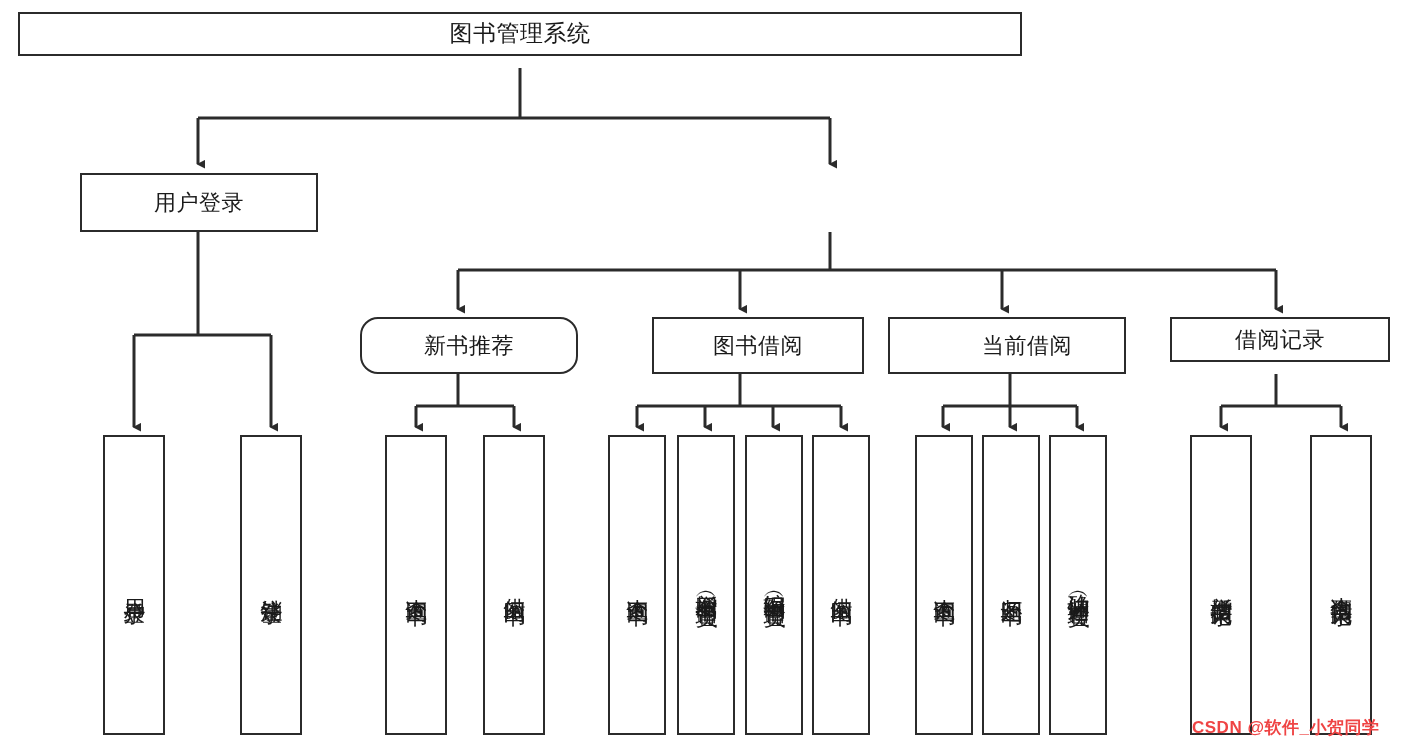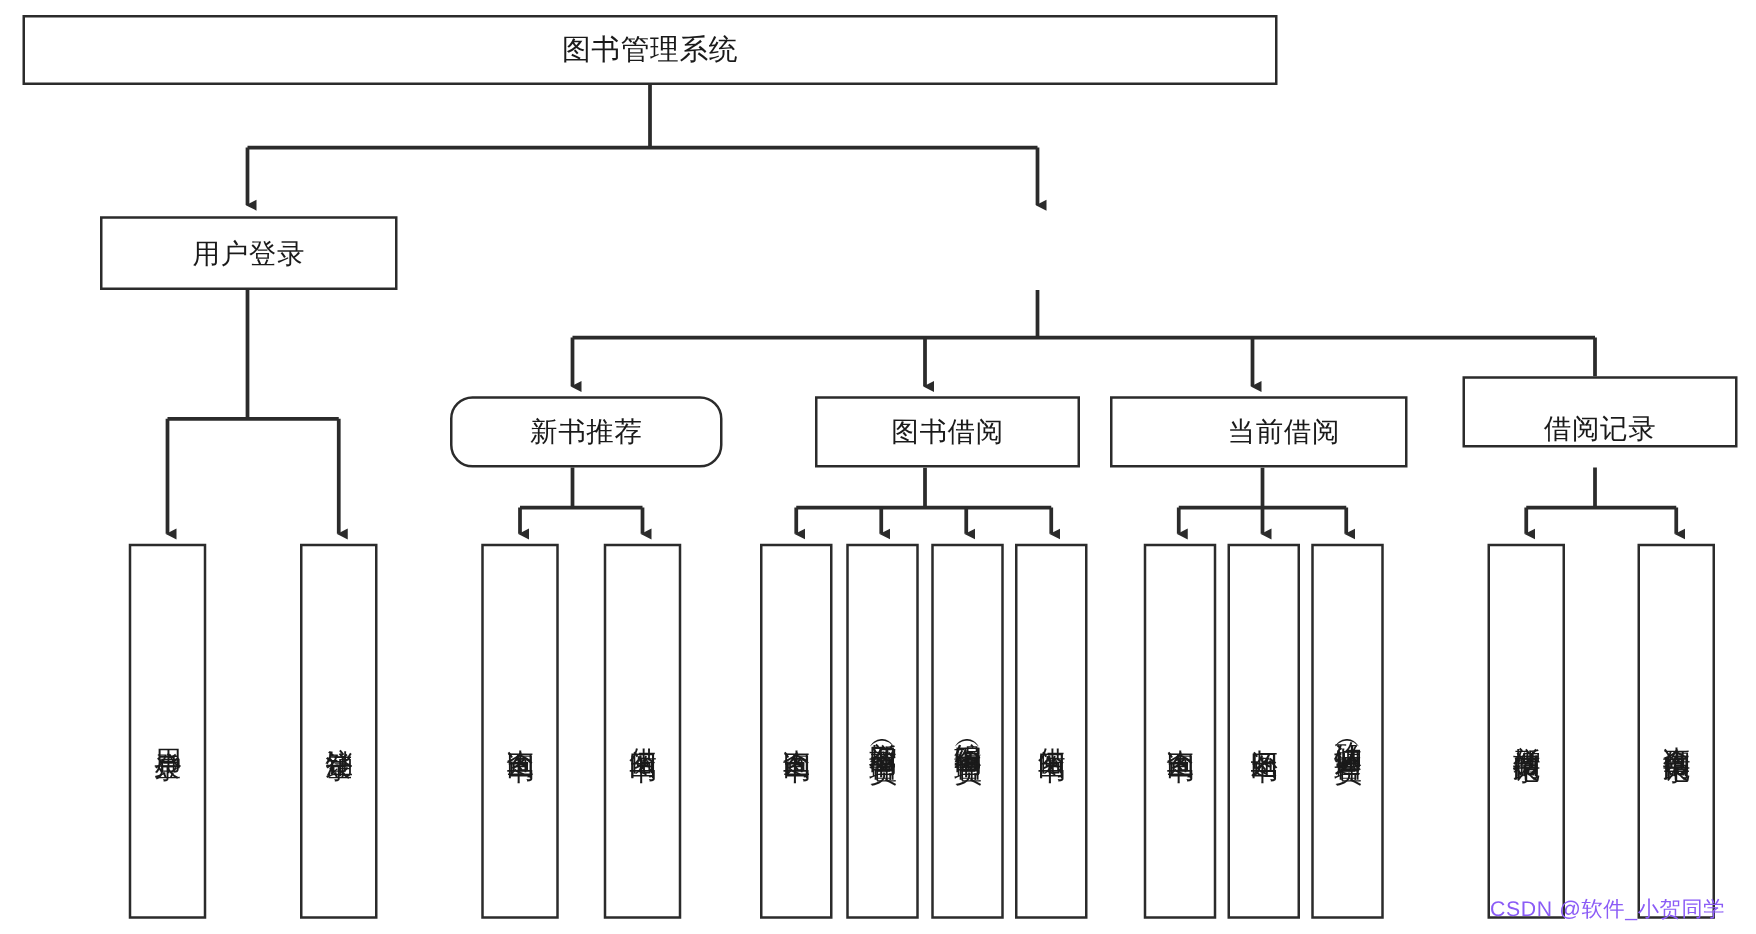--- a/index.html
+++ b/index.html
@@ -57,24 +57,25 @@
     writing-mode: vertical-rl;
     text-orientation: upright;
     font-size: 22px;
     line-height: 1.22;
     letter-spacing: 2px;
     max-height: 290px;
   }
   .watermark {
     position: absolute;
     font-size: 17px;
-    color: #8b5cf6;
+    color: #ef4444;
     white-space: nowrap;
     z-index: 5;
     letter-spacing: 0.5px;
+    font-weight: bold;
   }
 </style>
 </head>
 <body>
 
 <div id="canvas">
 
   <svg class="wires" viewBox="0 0 1405 747" xmlns="http://www.w3.org/2000/svg">
     <defs>
       <marker id="arrow" markerWidth="10" markerHeight="10" refX="4.5" refY="7.2" orient="auto" markerUnits="userSpaceOnUse">
@@ -119,38 +120,38 @@
       <path d="M1010,406 L1010,427" marker-end="url(#arrow)"></path>
       <path d="M1077,406 L1077,427" marker-end="url(#arrow)"></path>
 
       <path d="M1276,374 L1276,406"></path>
       <path d="M1221,406 L1341,406"></path>
       <path d="M1221,406 L1221,427" marker-end="url(#arrow)"></path>
       <path d="M1341,406 L1341,427" marker-end="url(#arrow)"></path>
     </g>
   </svg>
 
-  <div class="node horiz root" style="left:18px; top:12px; width:1004px; height:56px;">
+  <div class="node horiz root" style="left:18px; top:12px; width:1004px; height:44px;">
     <span class="node-label">图书管理系统</span>
   </div>
 
   <div class="node horiz" style="left:80px; top:173px; width:238px; height:59px;">
     <span class="node-label">用户登录</span>
   </div>
 
   <div class="node horiz" style="left:360px; top:317px; width:218px; height:57px;border-radius:18px;">
     <span class="node-label">新书推荐</span>
   </div>
   <div class="node horiz" style="left:652px; top:317px; width:212px; height:57px;">
     <span class="node-label">图书借阅</span>
   </div>
   <div class="node horiz" style="left:888px; top:317px; width:238px; height:57px;padding-left:40px;">
     <span class="node-label">当前借阅</span>
   </div>
-  <div class="node horiz" style="left:1170px; top:301px; width:220px; height:57px;align-items:flex-end;">
+  <div class="node horiz" style="left:1170px; top:317px; width:220px; height:45px;">
     <span class="node-label">借阅记录</span>
   </div>
 
   <div class="node vert" style="left:103px; top:435px; width:62px; height:300px;">
     <span class="node-label">用户登录</span>
   </div>
   <div class="node vert" style="left:240px; top:435px; width:62px; height:300px;">
     <span class="node-label">注销登录</span>
   </div>
 

